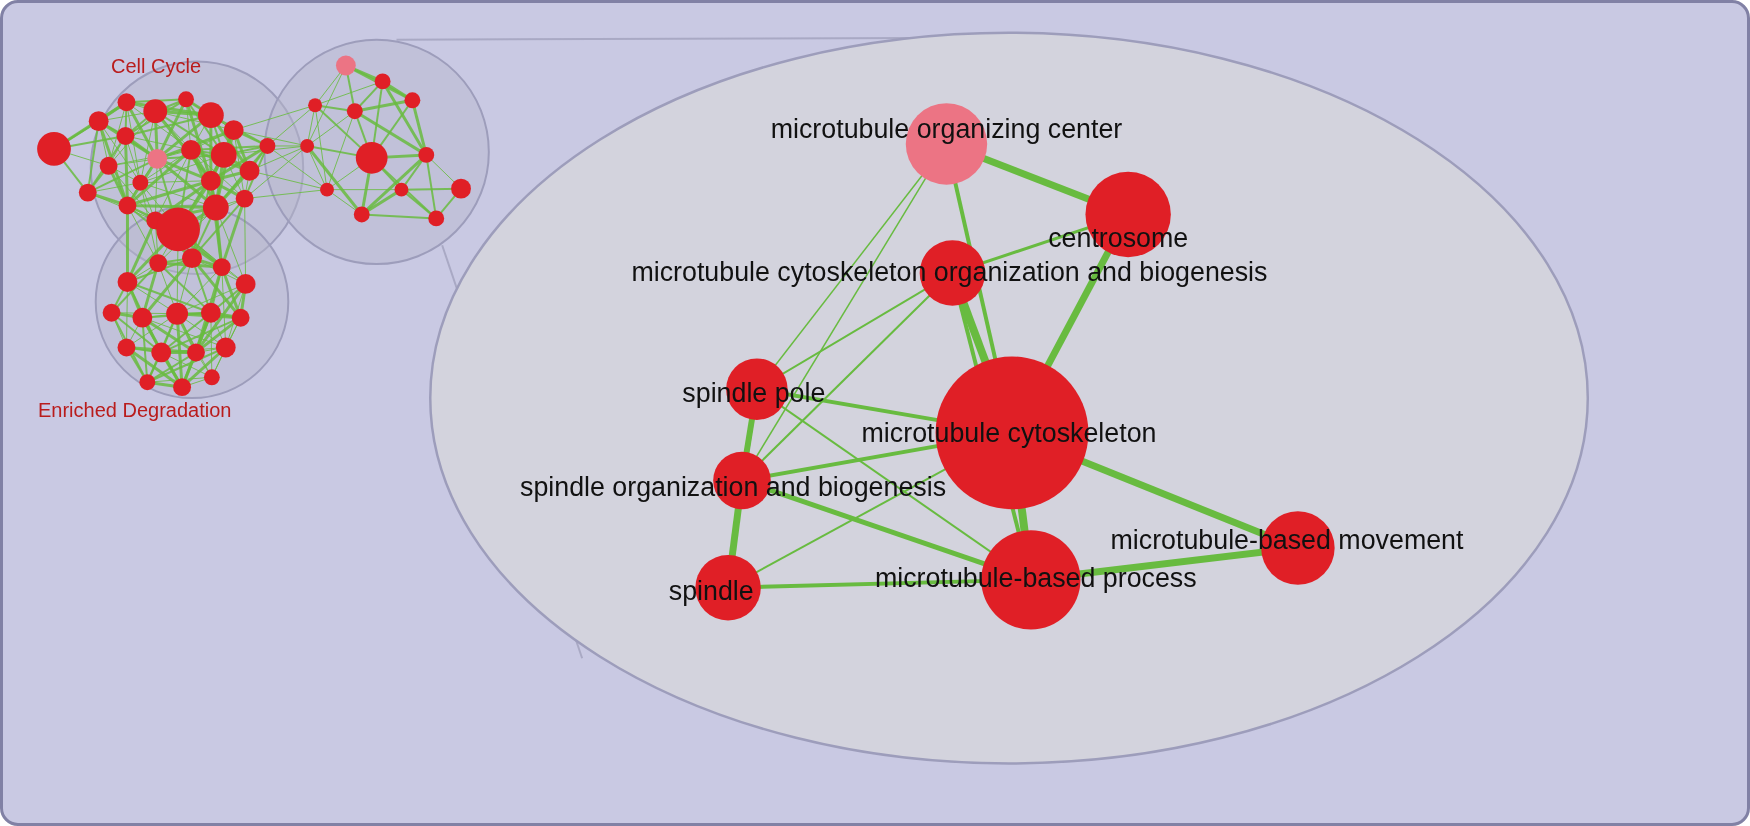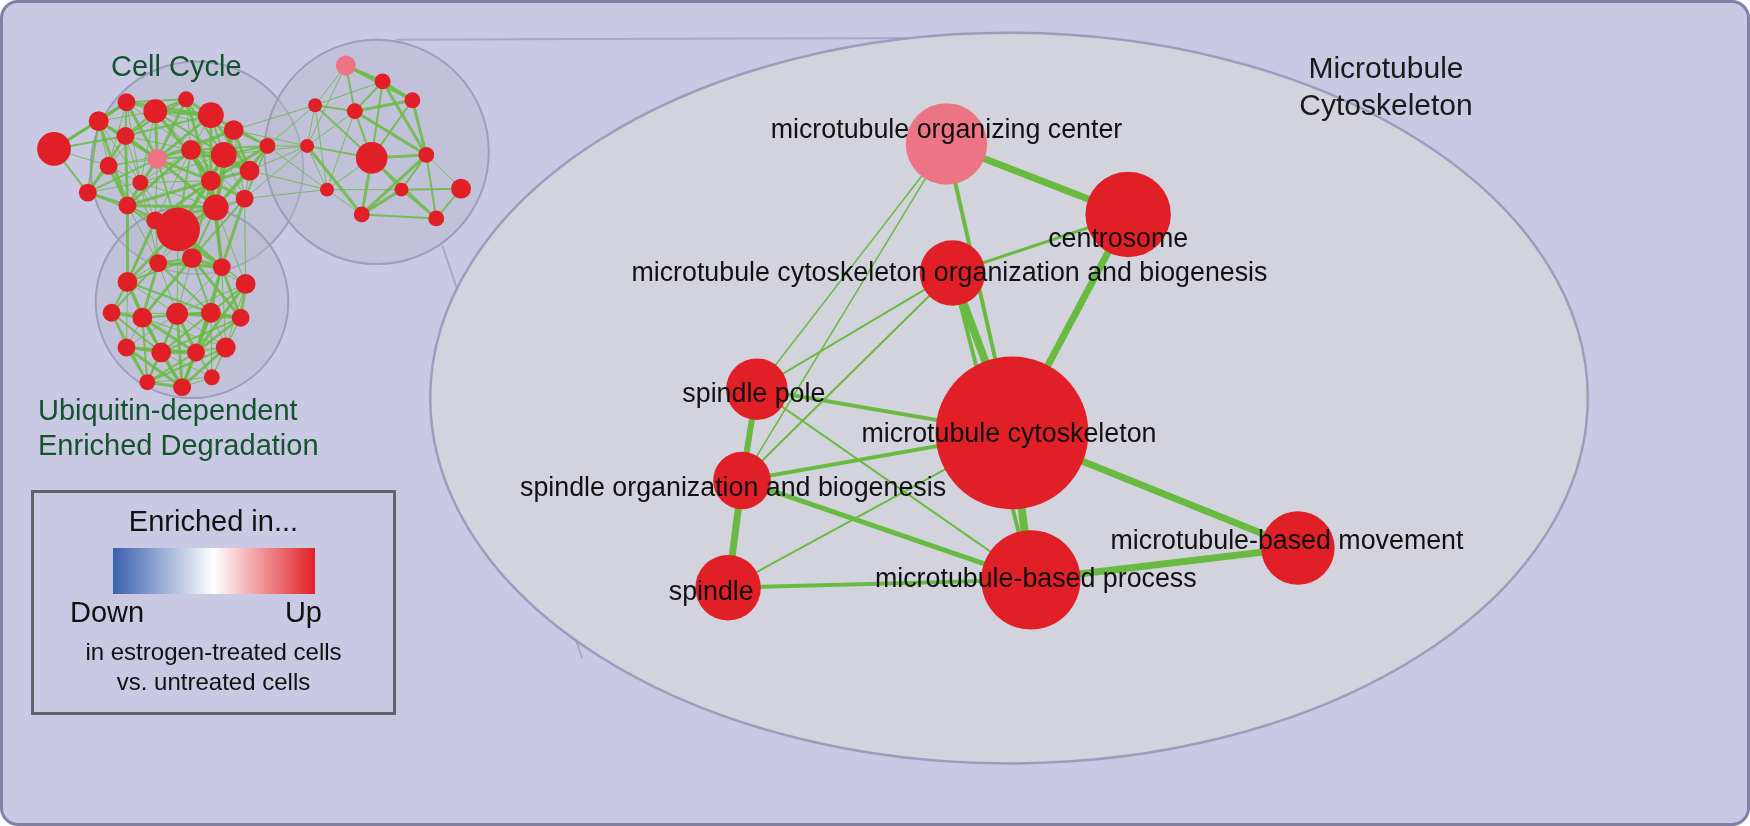--- a/index.html
+++ b/index.html
@@ -23,22 +23,22 @@
     left: 0; top: 0;
     width: 100%; height: 100%;
   }
   .node-label {
     font-family: "Liberation Sans", sans-serif;
     font-size: 27px;
     fill: #111111;
   }
   .overlay-label {
     position: absolute;
-    color: #14532d;
-    font-size: 29px;
+    color: #b91c1c;
+    font-size: 20px;
     line-height: 35px;
     white-space: nowrap;
     pointer-events: none;
   }
   .overlay-label.dark {
     color: #1a1a1a;
     font-size: 30px;
     line-height: 37px;
     text-align: center;
   }
@@ -458,33 +458,18 @@
       <text x="1010" y="442" text-anchor="middle" class="node-label">microtubule cytoskeleton</text>
       <text x="732" y="497" text-anchor="middle" class="node-label">spindle organization and biogenesis</text>
       <text x="1290" y="550" text-anchor="middle" class="node-label">microtubule-based movement</text>
       <text x="1037" y="588" text-anchor="middle" class="node-label">microtubule-based process</text>
       <text x="710" y="601" text-anchor="middle" class="node-label">spindle</text>
     </svg>
 
   <div class="overlay-label" style="left:108px; top:46px;">Cell Cycle</div>
 
   <div class="overlay-label" style="left:35px; top:390px;">
-    <div>Ubiquitin-dependent</div>
     <div>Enriched Degradation</div>
   </div>
 
-  <div class="overlay-label dark" style="left:1283px; top:46px; width:200px;">
-    <div>Microtubule</div>
-    <div>Cytoskeleton</div>
-  </div>
-
-  <div class="legend">
-    <div class="legend-title">Enriched in...</div>
-    <div class="legend-bar" style="background: linear-gradient(to right, rgb(58, 96, 174), rgb(255, 255, 255) 50%, rgb(224, 31, 38));"></div>
-    <div class="legend-row">
-      <span>Down</span>
-      <span>Up</span>
-    </div>
-    <div class="legend-sub first">in estrogen-treated cells</div>
-    <div class="legend-sub">vs. untreated cells</div>
-  </div>
+
 
 </div>
 
 </body></html>

